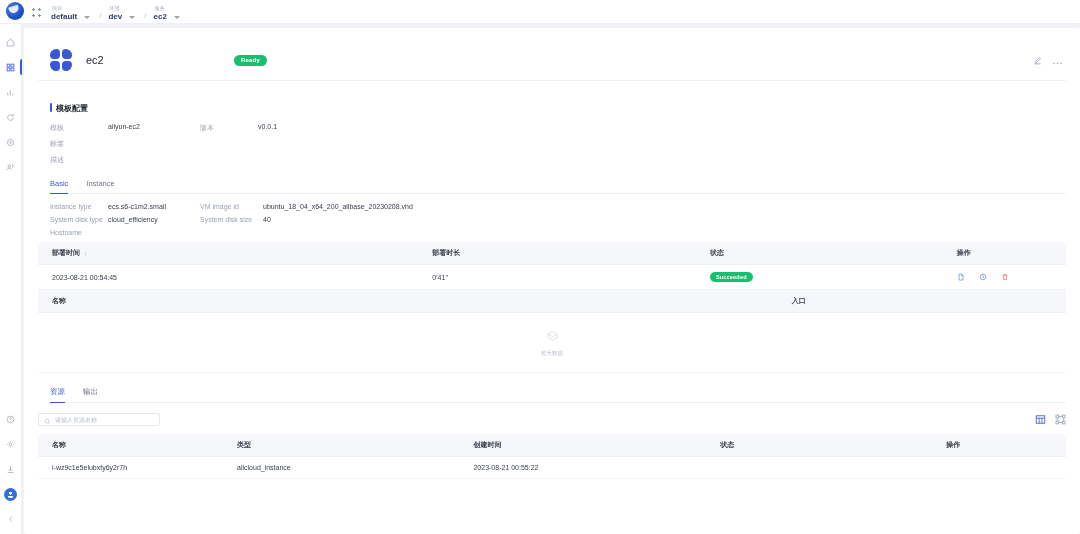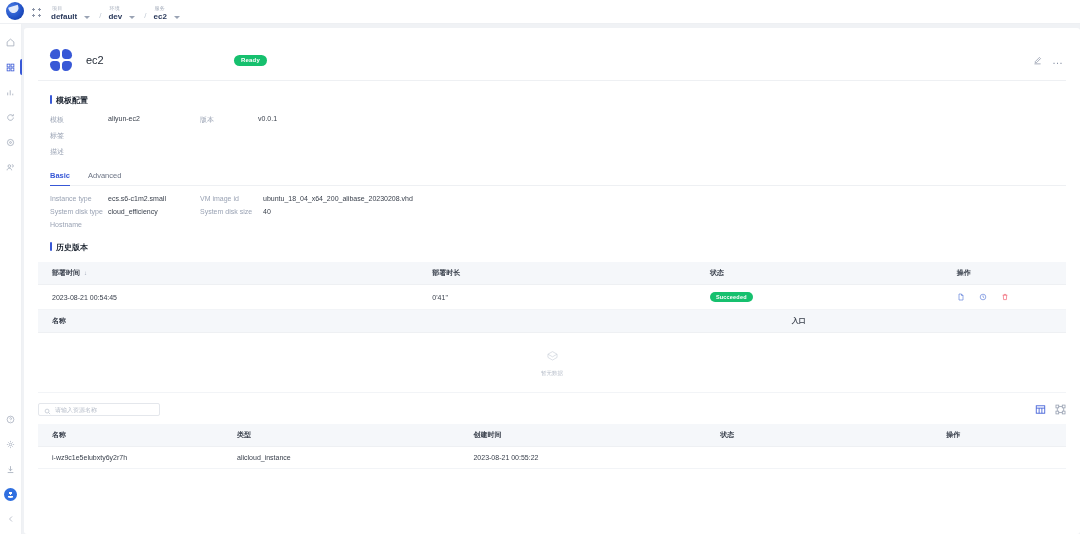--- a/index.html
+++ b/index.html
@@ -106,21 +106,21 @@
     padding: 2.5px 7px; border-radius: 9px; font-weight: bold; letter-spacing:.2px;
   }
   .head-actions { position: absolute; right: 2px; display: flex; align-items: center; gap: 10px; color: #8a93a6; }
   .dots-btn { font-size: 11px; letter-spacing: 1px; color:#8a93a6; line-height:8px;}
 
   .divider { height: 1px; background: #eef0f3; margin: 2px 0 0 0; }
 
   
   .section-title {
     display: flex; align-items: center; font-size: 8px; color: #1f2733;
-    font-weight: bold; margin: 14px 0 9px 12px; position: relative; padding-left: 6px;
+    font-weight: bold; margin: 22px 0 9px 12px; position: relative; padding-left: 6px;
   }
   .section-title::before {
     content: ""; position: absolute; left: 0; top: 0px;
     width: 2px; height: 9px; background: #3858d6; border-radius: 1px;
   }
   .info-circle {
     margin-left: 5px; width: 7px; height: 7px; border-radius: 50%;
     border: 1px solid #b6bdc9; color: #b6bdc9; font-size: 5px;
     display: inline-flex; align-items: center; justify-content: center; font-weight: normal;
   }
@@ -132,21 +132,21 @@
   .kv-cell.c1 { width: 150px; }
   .kv-key { font-size: 7px; color: #9aa3b4; width: 58px; flex: 0 0 auto; }
   .kv-key.wide { width: 63px; }
   .kv-val { font-size: 7px; color: #3d4椒; color: #3a414d; }
 
   
   .tabs { display: flex; margin: 14px 0 0 12px; border-bottom: 1px solid #eef0f3; }
   .tab {
     font-size: 7.5px; color: #6b7384; padding: 0 0 5px 0; margin-right: 18px; position: relative;
   }
-  .tab.active { color: #3858d6; font-weight: bold; }
+  .tab.active { color: #3858d6; font-weight: normal; }
   .tab.active::after {
     content: ""; position: absolute; left: 0; bottom: -1px; width: 100%; height: 1.5px; background: #3858d6;
   }
   .tab-body { margin-top: 9px; }
 
   
   .tbl { width: 100%; border-collapse: collapse; table-layout: fixed; }
   .tbl thead th {
     background: #f5f7fa; font-size: 7px; color: #3a414d; font-weight: bold;
     text-align: left; padding: 6px 0 6px 14px; border-bottom: 1px solid #eef0f3;
@@ -363,21 +363,21 @@
             <span class="kv-val"></span>
           </div>
         </div>
       </div>
 
       <div class="tabs">
         <div class="tab active">
           <span>Basic</span>
         </div>
         <div class="tab">
-          <span>Advanced</span>
+          <span>Instance</span>
         </div>
       </div>
       <div class="tab-body kv-grid" style="margin-left:12px">
         <div class="kv-row">
           <div class="kv-cell c1">
             <span class="kv-key">Instance type</span>
             <span class="kv-val">ecs.s6-c1m2.small</span>
           </div>
           <div class="kv-cell">
             <span class="kv-key wide">VM image id</span>
@@ -395,23 +395,20 @@
           </div>
         </div>
         <div class="kv-row">
           <div class="kv-cell c1">
             <span class="kv-key">Hostname</span>
             <span class="kv-val"></span>
           </div>
         </div>
       </div>
 
-      <div class="section-title">
-        <span>历史版本</span>
-      </div>
       <table class="tbl">
         <thead>
           <tr>
             <th style="width:37%">
               <span>部署时间</span><span class="sort-arrow">↓</span>
             </th>
             <th style="width:27%">部署时长</th>
             <th style="width:24%">状态</th>
             <th style="width:12%">操作</th>
           </tr>
@@ -459,20 +456,28 @@
       <div class="empty">
         <span>
           <svg width="13" height="13" viewBox="0 0 20 20" fill="none" stroke="#ced3dc" stroke-width="1.1">
             <path d="M3 8l7-4 7 4-7 4z"></path>
               <path d="M3 8v5l7 4 7-4V8"></path>
           </svg>
         </span>
         <span class="empty-text">暂无数据</span>
       </div>
 
+      <div class="tabs">
+        <div class="tab active">
+          <span>资源</span>
+        </div>
+        <div class="tab">
+          <span>输出</span>
+        </div>
+      </div>
 
       <div class="toolbar">
         <div class="search-box">
           <span>
             <svg width="7" height="7" viewBox="0 0 16 16" fill="none" stroke="#b6bdc9" stroke-width="1.5">
               <circle cx="7" cy="7" r="4.4"></circle>
                 <path d="M10.4 10.4L14 14"></path>
             </svg>
           </span>
           <input type="text" placeholder="请输入资源名称" style="">

